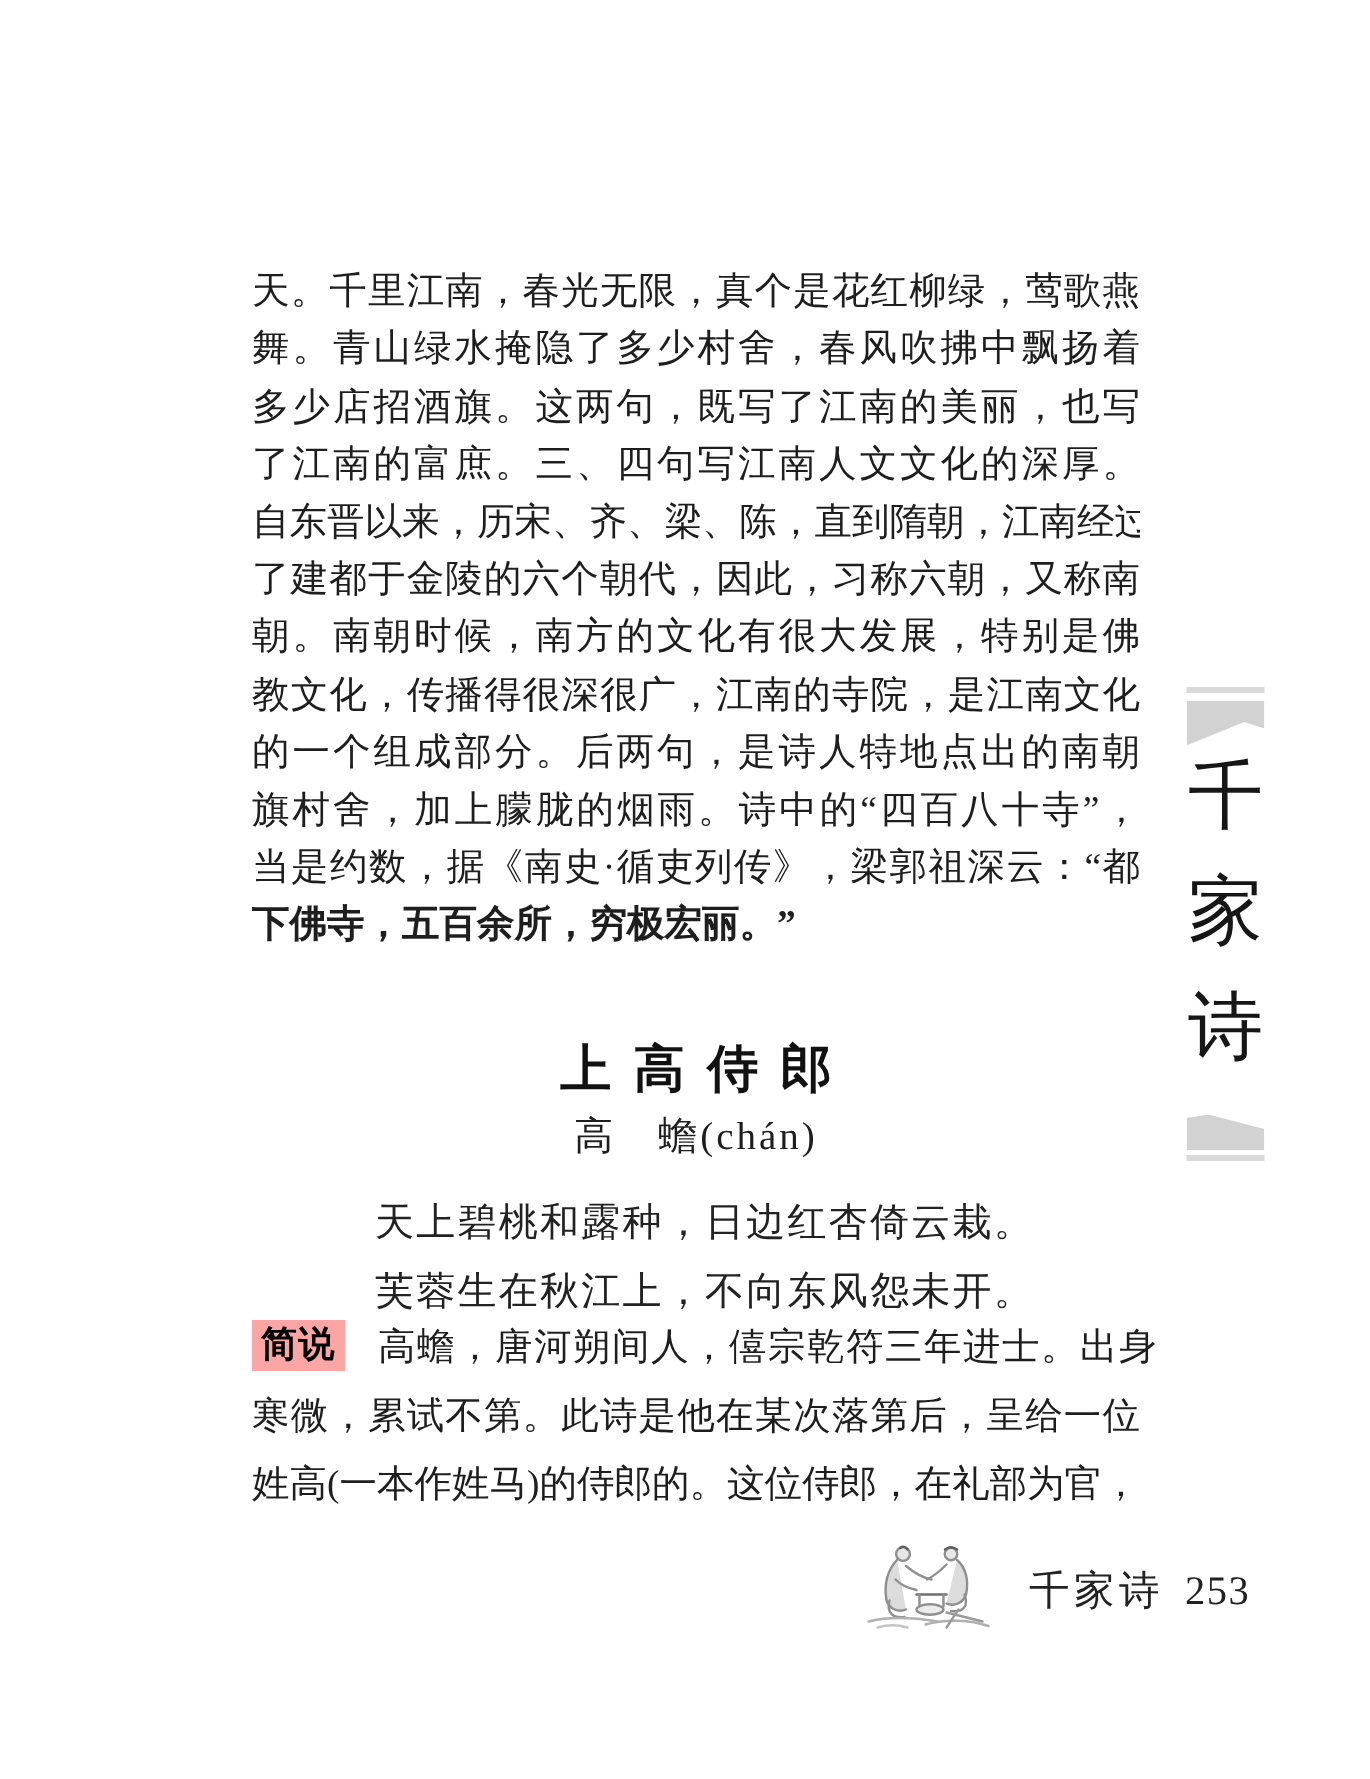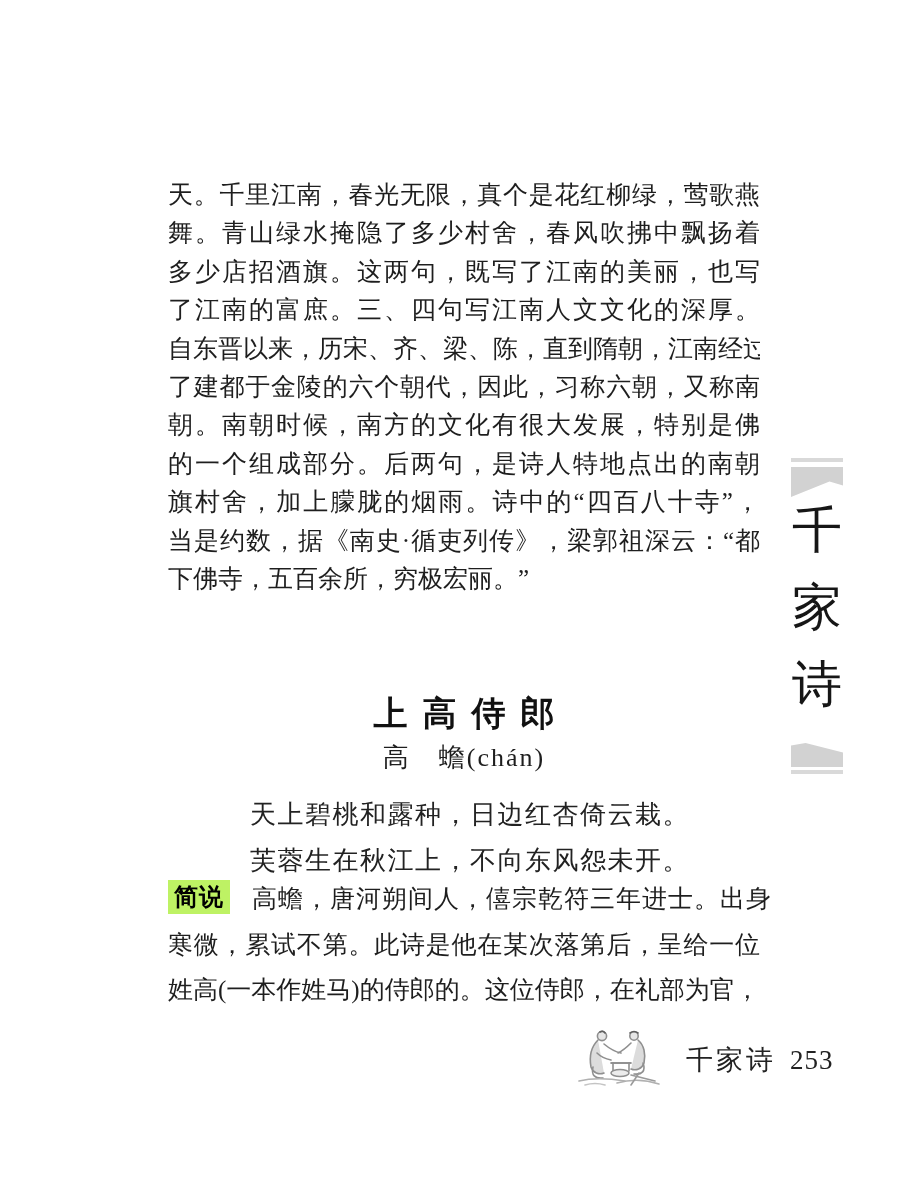--- a/index.html
+++ b/index.html
@@ -19,21 +19,21 @@
     font-size:25px;line-height:38.4px;
     text-align:justify;
     color:#1e1e1e;
   }
   .c-line{
     text-align:justify;
     text-align-last:justify;
     height:38.4px;overflow:hidden;
     white-space:nowrap;
   }
-  .commentary .c-line:last-child{text-align-last:left;}
+  .commentary .c-line:last-child{text-align-last:left;font-weight:bold;}
 
   
   .poem-title{
     position:absolute;left:168px;top:692px;width:592px;margin:0;
     text-align:center;
     font-family:"Liberation Sans","DejaVu Sans",sans-serif;
     font-weight:bold;
     font-size:34px;line-height:42px;
     letter-spacing:15px;
     text-indent:15px;
@@ -58,21 +58,21 @@
 
   
   .jianshuo{
     position:absolute;left:168px;top:876px;width:592px;
     font-size:25px;line-height:45.5px;
     color:#1e1e1e;
   }
   .js-first{white-space:nowrap;letter-spacing:1px;}
   .js-label{
     display:inline-block;
-    background:#bef264;
+    background:#fca5a5;
     color:#000;
     font-family:"Liberation Sans","DejaVu Sans",sans-serif;
     font-weight:bold;
     font-size:24px;
     line-height:34px;
     padding:0 6px;
     margin-right:22px;
     letter-spacing:1px;
     vertical-align:2px;
   }
@@ -124,20 +124,21 @@
 
   <section class="commentary">
 
   <div class="c-line">天。千里江南，春光无限，真个是花红柳绿，莺歌燕</div>
       <div class="c-line">舞。青山绿水掩隐了多少村舍，春风吹拂中飘扬着</div>
       <div class="c-line">多少店招酒旗。这两句，既写了江南的美丽，也写</div>
       <div class="c-line">了江南的富庶。三、四句写江南人文文化的深厚。</div>
       <div class="c-line">自东晋以来，历宋、齐、梁、陈，直到隋朝，江南经过</div>
       <div class="c-line">了建都于金陵的六个朝代，因此，习称六朝，又称南</div>
       <div class="c-line">朝。南朝时候，南方的文化有很大发展，特别是佛</div>
+      <div class="c-line">教文化，传播得很深很广，江南的寺院，是江南文化</div>
       <div class="c-line">的一个组成部分。后两句，是诗人特地点出的南朝</div>
       <div class="c-line">旗村舍，加上朦胧的烟雨。诗中的“四百八十寺”，</div>
       <div class="c-line">当是约数，据《南史·循吏列传》，梁郭祖深云：“都</div>
       <div class="c-line">下佛寺，五百余所，穷极宏丽。”</div>
     </section>
 
   <h1 class="poem-title">上高侍郎</h1>
   <div class="poem-author">高　蟾(chán)</div>
 
   <section class="poem">

